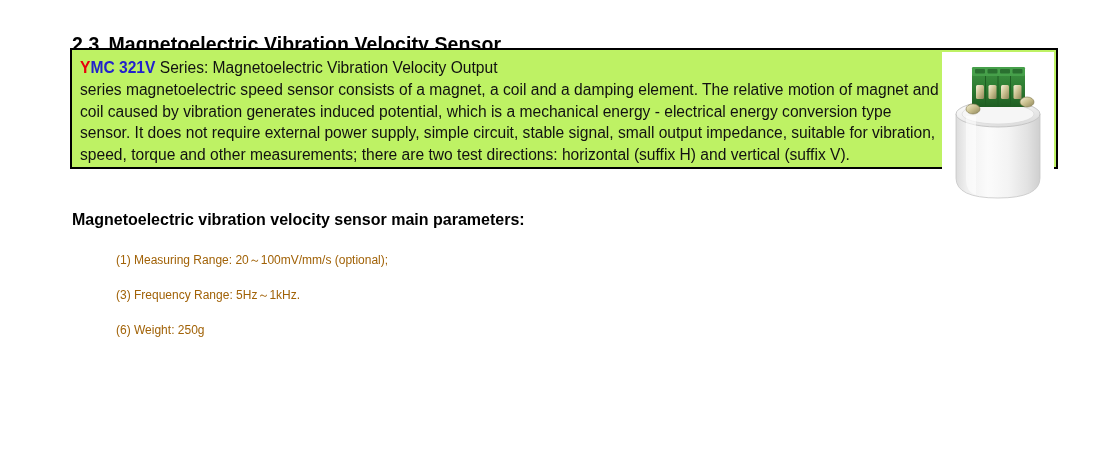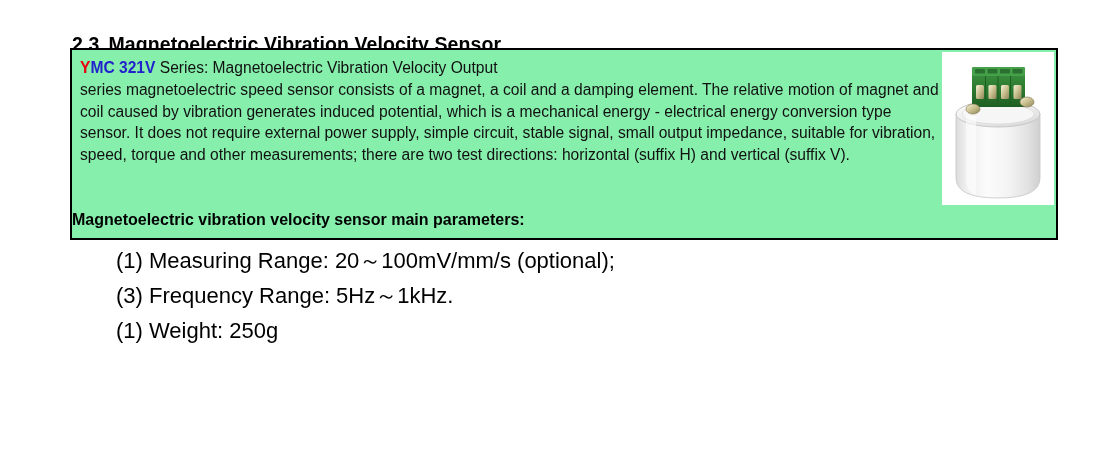--- a/index.html
+++ b/index.html
@@ -28,24 +28,24 @@
     margin-top: 28px;
   }
   .section-heading .sec-num { margin-right: 9px; }
 
   
   .desc-box {
     position: absolute;
     left: 70px;
     top: 48px;
     width: 988px;
-    height: 192px;
+    height: 121px;
     border: 2px solid #000000;
     box-sizing: border-box;
-    background: #86efac;
+    background: #bef264;
   }
   .desc-text {
     position: absolute;
     left: 8px;
     top: 7px;
     width: 862px;
     font-size: 15.6px;
     line-height: 21.8px;
     color: #111111;
   }
@@ -73,24 +73,24 @@
     font-weight: bold;
     white-space: nowrap;
   }
   .params-list {
     position: absolute;
     left: 116px;
     top: 243px;
     width: 800px;
   }
   .param-item {
-    font-size: 22px;
+    font-size: 12px;
     line-height: 35px;
     white-space: nowrap;
-    color: #000000;
+    color: #a16207;
   }
 </style>
 </head>
 <body>
 
 <div class="section-heading">
   <span class="sec-num">2.3</span><span>Magnetoelectric Vibration Velocity Sensor</span>
 </div>
 
 <div class="desc-box">
@@ -157,14 +157,14 @@
       <path d="M24,64 L24,128 Q24,140 34,143 L34,64 Z" fill="#ffffff" opacity="0.55"></path>
     </svg>
   </div>
 </div>
 
 <div class="params-title">Magnetoelectric vibration velocity sensor main parameters:</div>
 
 <div class="params-list">
   <div class="param-item">(1) Measuring Range: 20～100mV/mm/s (optional);</div>
   <div class="param-item">(3) Frequency Range: 5Hz～1kHz.</div>
-  <div class="param-item">(1) Weight: 250g</div>
+  <div class="param-item">(6) Weight: 250g</div>
 </div>
 
 </body></html>

